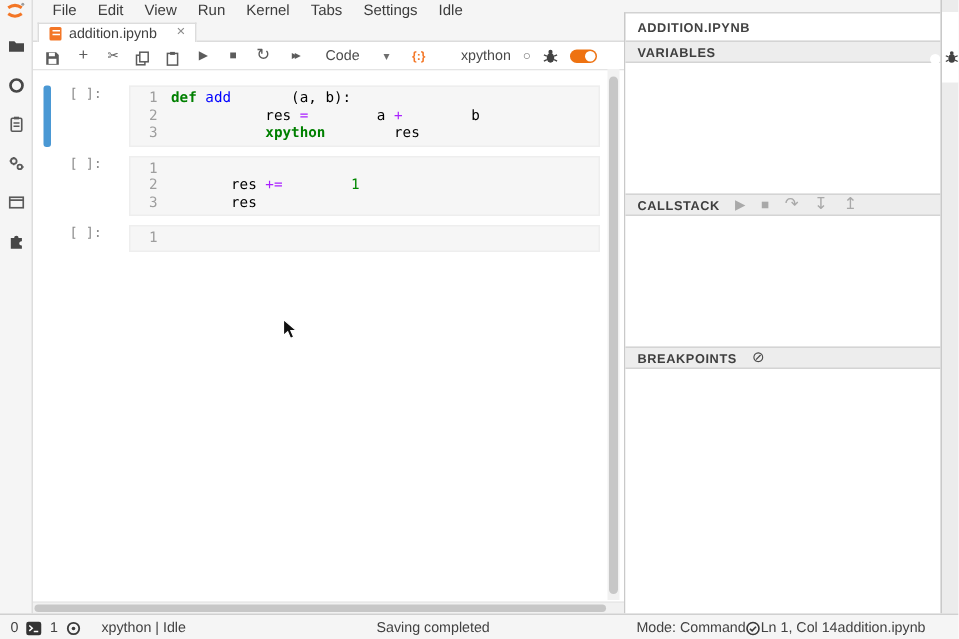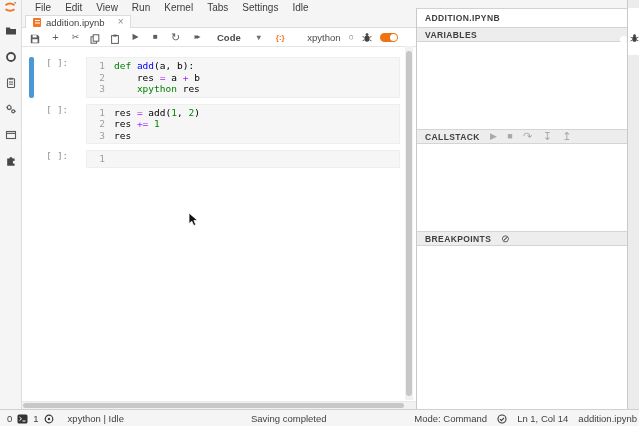--- a/index.html
+++ b/index.html
@@ -28,43 +28,43 @@
     display:inline-flex; align-items:center; gap:5px; padding:0 7px; font-size:9.5px; color:#424242; }
   .tab .nbicon { width:8px; height:9px; background:var(--accent); border-radius:1px; position:relative; }
   .tab .nbicon:before { content:""; position:absolute; left:1.5px; top:2.5px; width:5px; height:1px; background:#fff; box-shadow:0 2.5px 0 #fff; }
   .tab .close { color:#8b8b8b; font-size:10px; line-height:10px; margin-left:8px; }
 
   #toolbar { height:19px; background:#fff; border-bottom:1px solid #e4e4e4;
     display:flex; align-items:center; padding:0 8px; gap:9px; font-size:9.5px; }
   .tbtn { color:#5c5c5c; font-size:9px; width:11px; text-align:center; line-height:18px; cursor:default; }
   .tbtn.small { font-size:8px; }
   .tbtn.ff { letter-spacing:-2px; width:13px; }
-  .celltype { display:flex; align-items:center; gap:16px; margin-left:5px; color:#4a4a4a;font-weight:bold; }
+  .celltype { display:flex; align-items:center; gap:16px; margin-left:5px; color:#4a4a4a; }
   .celltype .chev { font-size:8px; color:#6e6e6e; }
   .kbadge { color:var(--accent); font-size:8px; font-weight:bold; margin-left:6px; }
   .tb-right { margin-left:auto; display:flex; align-items:center; gap:8px; padding-right:10px; }
   .kstatus { color:#737373; font-size:9px; }
   .toggle { width:18px; height:9px; border-radius:5px; position:relative; }
   .toggle .knob { position:absolute; top:1px; width:7px; height:7px; border-radius:50%; background:#fff; }
   .toggle.on { background:var(--toggle_on); } .toggle.on .knob { right:1px; }
   .toggle.off { background:var(--toggle_off); } .toggle.off .knob { left:1px; }
 
   #content { position:relative; height:354px; background:#fff; overflow:hidden; }
   #cells { padding:10px 0 0 7px; }
   .cell { display:flex; margin-bottom:6px; }
   .collapser { width:5px; border-radius:2px; background:transparent; }
   .cell.active .collapser { background:var(--active_cell_bar); }
   .prompt { width:52px; text-align:right; padding-right:18px; color:#8c8c8c;
     font-family:"DejaVu Sans Mono", monospace; font-size:9px; line-height:13px; }
   .editor { flex:1; margin-right:16px; background:#f6f6f6; border:1px solid #eeeeee; padding:2px 0; }
   .cm-line { display:flex; font-family:"DejaVu Sans Mono", monospace; font-size:9.5px; line-height:11.5px; }
   .cm-line .ln { width:18px; text-align:right; color:#9e9e9e; flex:none; }
   .cm-line .code { padding-left:9px; white-space:pre; color:#000; }
-  .tk-pl { color:#000; }
-  .tk-kw { color:var(--keyword); font-weight:normal; }
+  .tk-pl { color:#000;margin-left:40px; }
+  .tk-kw { color:var(--keyword); font-weight:bold; }
   .tk-fn { color:var(--function); }
   .tk-op { color:var(--operator); }
   .tk-num { color:var(--number); }
 
   .vscroll { position:absolute; right:3px; top:31px; width:8px; height:354px; background:#f1f1f1; }
   .vscroll .thumb { position:absolute; left:1px; right:1px; top:5px; bottom:4px; background:#c7c7c7; border-radius:4px; }
   .hscroll { height:8px; background:#f1f1f1; position:relative; border-top:1px solid #e8e8e8; }
   .hscroll .thumb { position:absolute; left:1px; right:12px; top:1px; bottom:1px; background:#c7c7c7; border-radius:4px; }
 
   
@@ -89,21 +89,21 @@
     display:flex; justify-content:center; }
   #rstrip .activeseg svg { margin-top:25px; }
 
   
   #statusbar { position:absolute; left:0; top:409px; width:639px; height:17px;
     background:#f5f5f5; border-top:1px solid #d0d0d0;
     display:flex; align-items:center; font-size:9.5px; color:#424242; }
   .sb-left { display:flex; align-items:center; gap:5px; padding-left:7px; }
   .sb-kerneltext { margin-left:9px; }
   .sb-msg { position:absolute; left:251px;text-align:right; }
-  .sb-right { margin-left:auto; display:flex; align-items:center; gap:10px; padding-right:2px; }
+  .sb-right { margin-left:auto; display:flex; align-items:center; padding-right:22px; }
 
   
   #cursor { position:absolute; left:188px; top:212px; z-index:99; pointer-events:none; }
 
   svg { display:block; }
 </style>
 </head>
 <body>
 
 <div id="app">
@@ -248,21 +248,20 @@
                 <span class="code"><span class="tk-pl">    </span><span class="tk-kw">xpython</span><span class="tk-pl"> res</span></span>
               </div>
             </div>
           </div>
           <div class="cell">
             <div class="collapser"></div>
             <div class="prompt">[ ]:</div>
             <div class="editor">
               <div class="cm-line">
                 <span class="ln">1</span>
-                <span class="code"><span class="tk-pl">res </span><span class="tk-op">=</span><span class="tk-pl"> add(</span><span class="tk-num">1</span><span class="tk-pl">, </span><span class="tk-num">2</span><span class="tk-pl">)</span></span>
               </div>
               <div class="cm-line">
                 <span class="ln">2</span>
                 <span class="code"><span class="tk-pl">res </span><span class="tk-op">+=</span><span class="tk-pl"> </span><span class="tk-num">1</span></span>
               </div>
               <div class="cm-line">
                 <span class="ln">3</span>
                 <span class="code"><span class="tk-pl">res</span></span>
               </div>
             </div>

